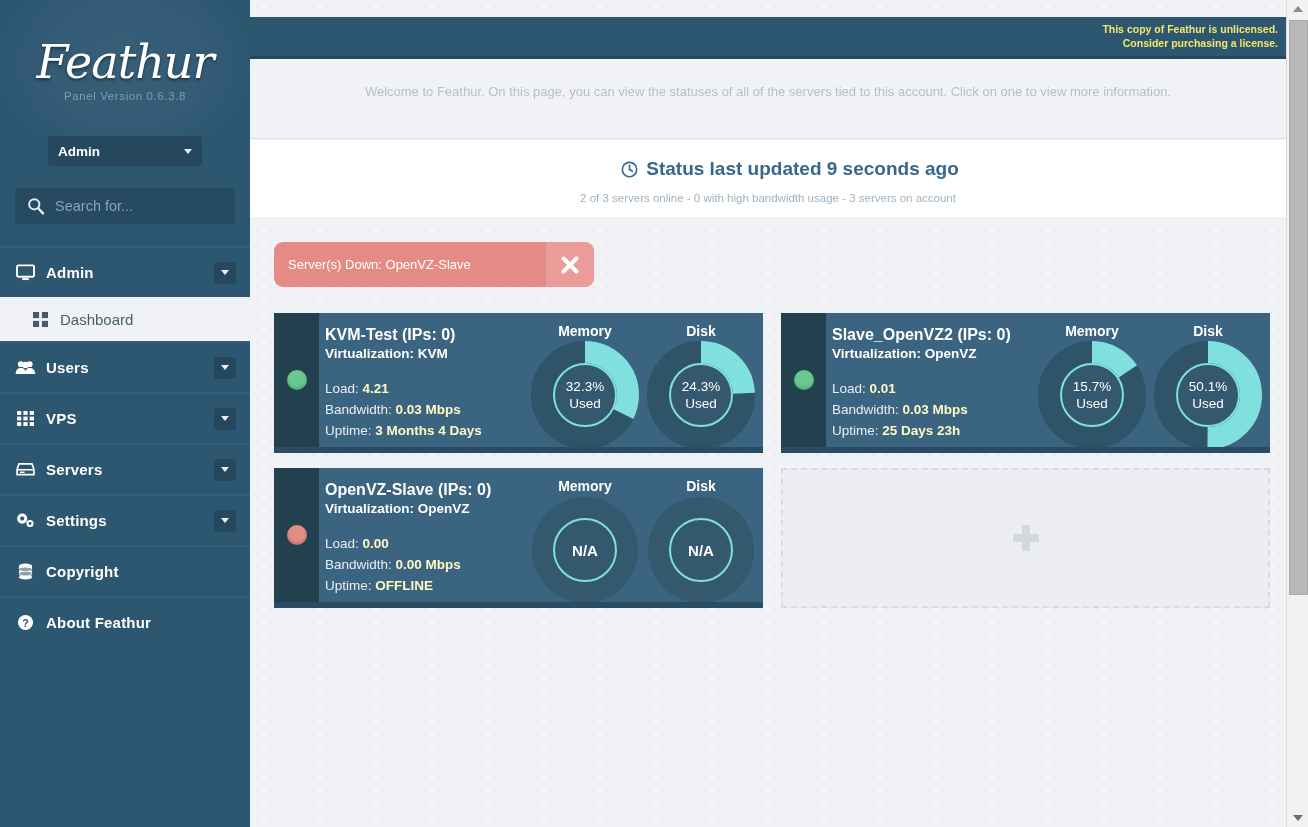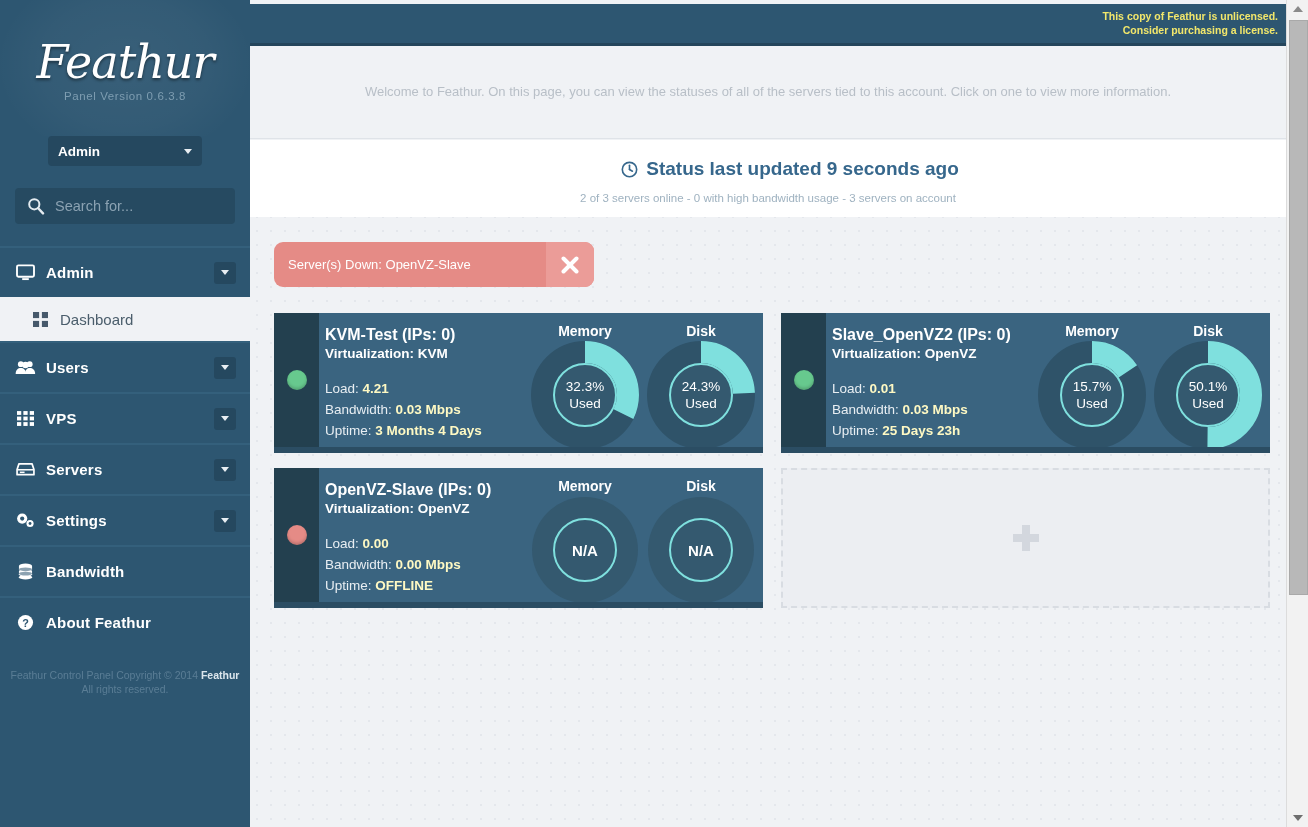--- a/index.html
+++ b/index.html
@@ -134,21 +134,21 @@
   .foot {
     position: absolute; left: 0; right: 0; top: 668px;
     text-align: center;
     font-size: 10.5px; color: #5a7d95; line-height: 14px;
     padding: 0 8px;
   }
   .foot b { color: #dce6ed; }
 
   
   .topbar {
-    position: absolute; left: 250px; top: 4px;
+    position: absolute; left: 250px; top: 17px;
     width: 1036px; height: 42px;
     background: #2d5671;
     border-bottom: 3px solid #24455b;
     z-index: 3;
   }
   .license {
     position: absolute; right: 8px; top: 5px;
     text-align: right;
     font-size: 10.5px; font-weight: bold;
     color: #f2e76b; line-height: 14px;
@@ -451,38 +451,34 @@
               <rect x="1" y="3" width="14" height="4"></rect>
               <ellipse cx="8" cy="7" rx="7" ry="2.6"></ellipse>
               <rect x="1" y="8.5" width="14" height="3.6"></rect>
               <ellipse cx="8" cy="12" rx="7" ry="2.6"></ellipse>
               <ellipse cx="8" cy="15" rx="7" ry="2.6"></ellipse>
             </g>
             <ellipse cx="8" cy="6.6" rx="7" ry="2" fill="#2d5671" opacity="0.55"></ellipse>
             <ellipse cx="8" cy="11.2" rx="7" ry="2" fill="#2d5671" opacity="0.55"></ellipse>
           </svg>
         </span>
-        <span class="nav-label">Bandwidth</span>
+        <span class="nav-label">Copyright</span>
       </div>
 
       <div class="nav-item">
         <span class="nav-ico">
           <svg viewBox="0 0 18 18" width="17" height="17">
             <circle cx="9" cy="9" r="8" fill="#ffffff"></circle>
             <text x="9" y="13.4" font-size="11.5" font-weight="bold" text-anchor="middle" fill="#2d5671" font-family="Liberation Sans, sans-serif">?</text>
           </svg>
         </span>
         <span class="nav-label">About Feathur</span>
       </div>
     </div>
 
-    <div class="foot">
-      <span>Feathur Control Panel Copyright © 2014 </span><b>Feathur</b><br>
-      <span>All rights reserved.</span>
-    </div>
   </div>
 
   <div class="topbar">
     <div class="license">
       <div>This copy of Feathur is unlicensed.</div>
       <div>Consider purchasing a license.</div>
     </div>
   </div>
 
   <div class="welcome">

